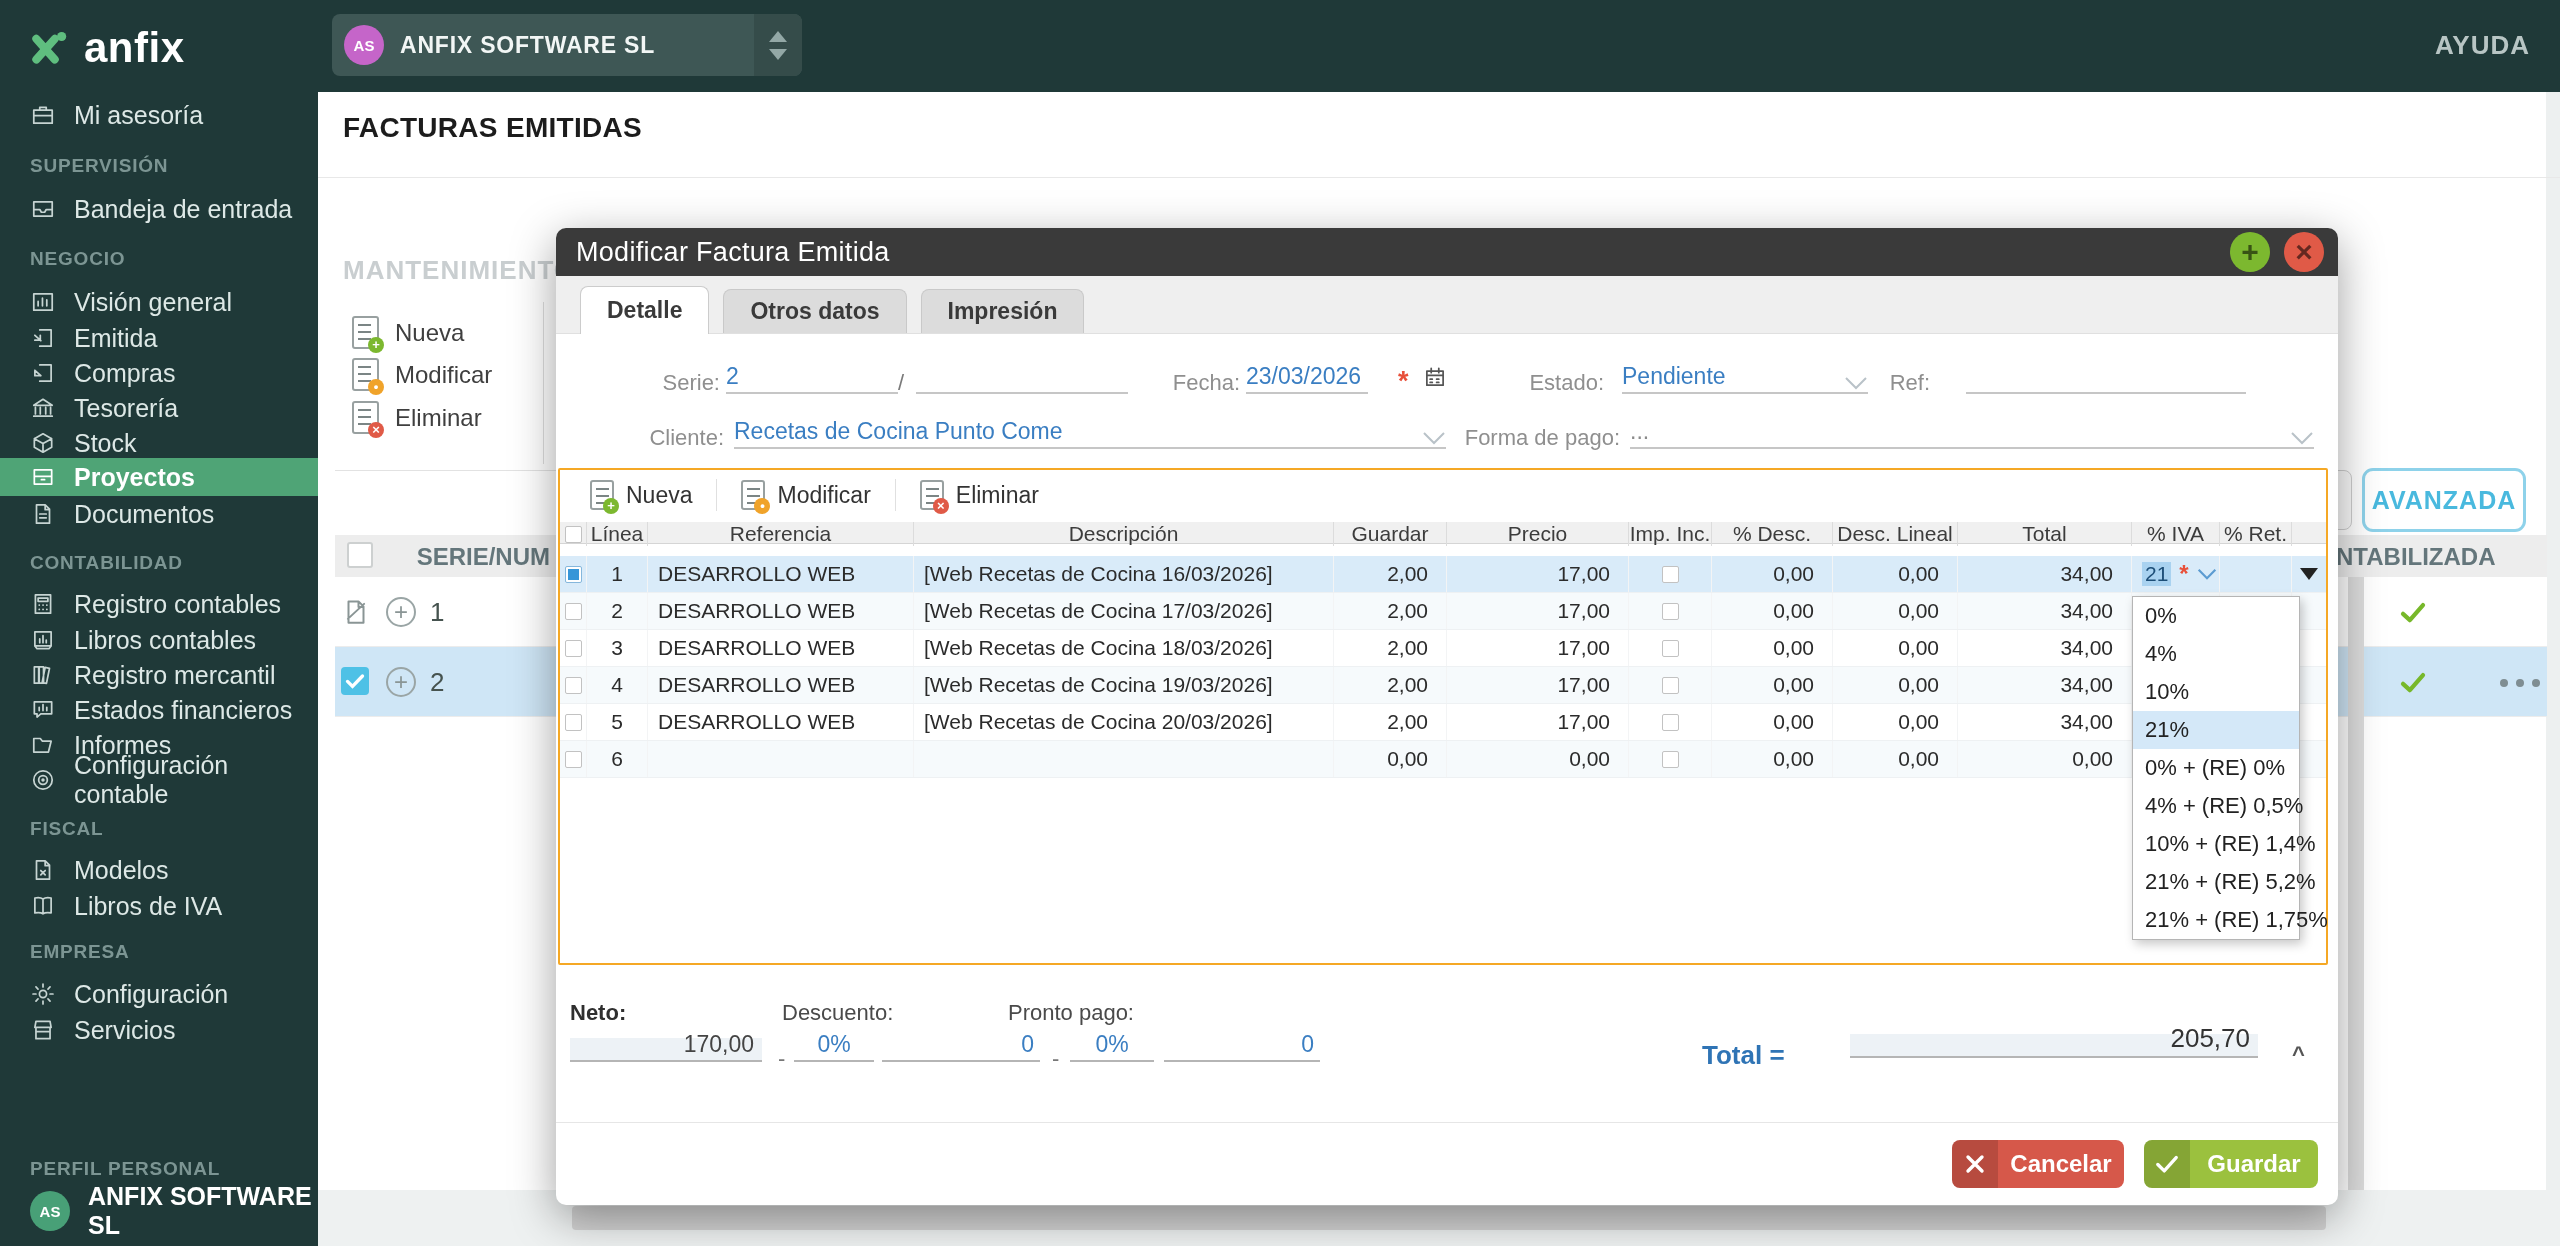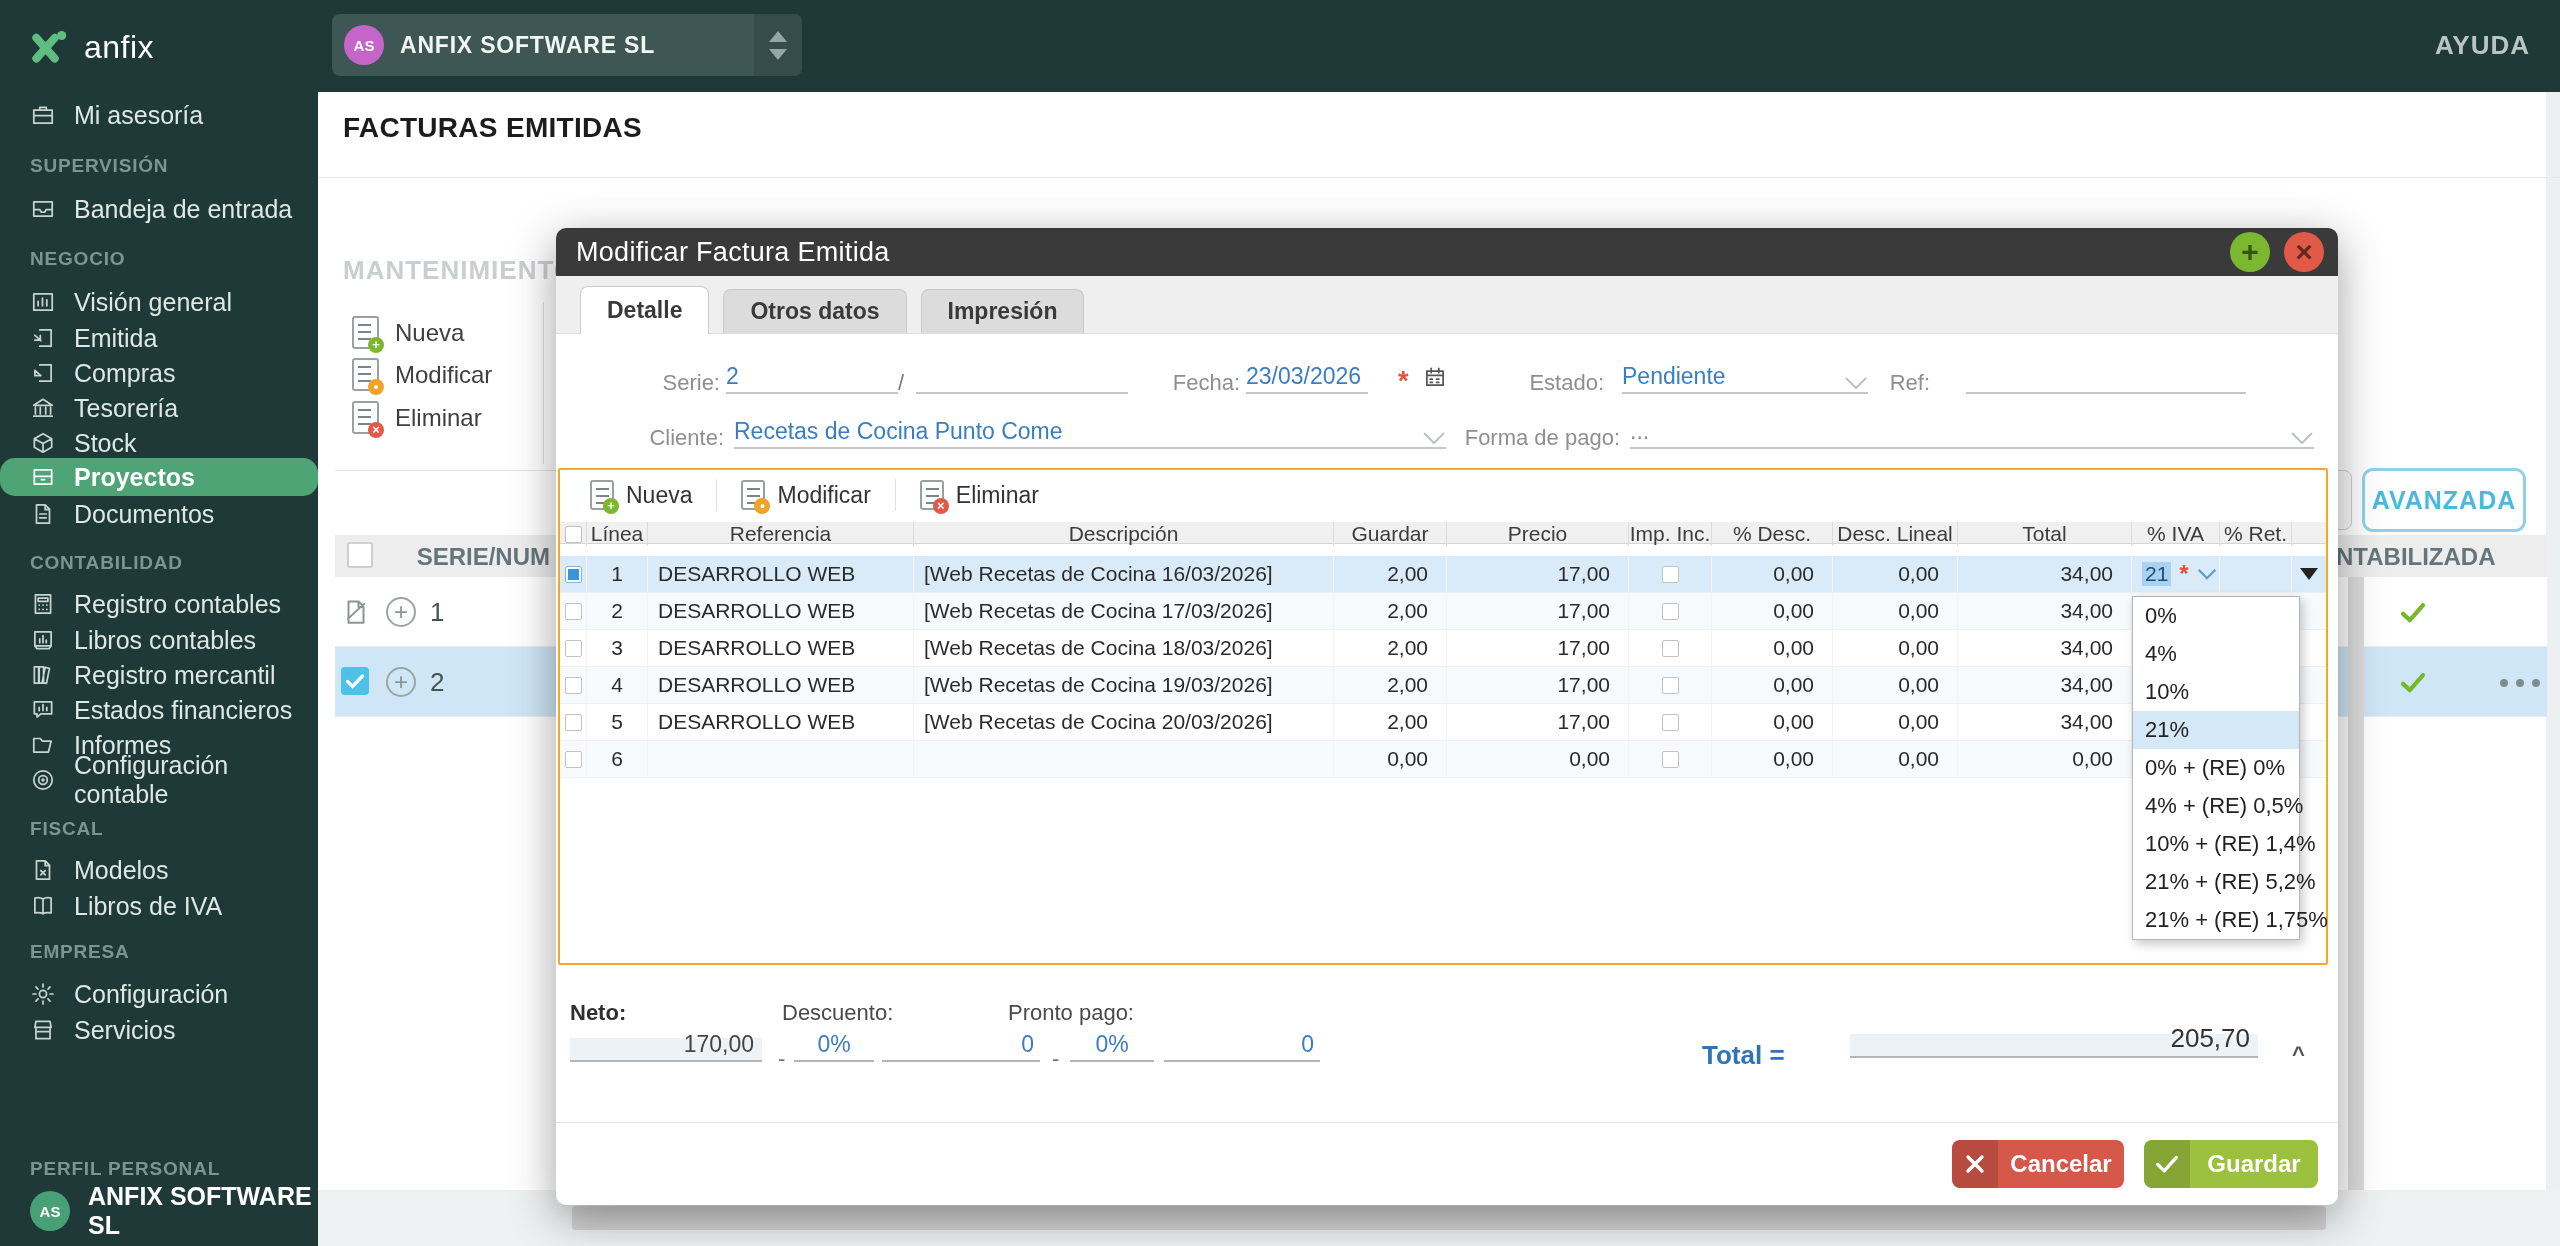--- a/index.html
+++ b/index.html
@@ -2,23 +2,23 @@
 <html><head>
 <meta charset="utf-8">
 <style>
   * { box-sizing: border-box; margin: 0; padding: 0; }
   html,body { width:2560px; height:1246px; overflow:hidden; }
   body { font-family:"Liberation Sans","DejaVu Sans",sans-serif; background:#eef1f1; position:relative; }
 
   
   .sidebar { position:absolute; left:0; top:0; width:318px; height:1246px; background:#1f3938; z-index:4; }
   .logo { position:absolute; left:26px; top:24px; display:flex; align-items:center; gap:12px; color:#fff; }
-  .logo-text { font-size:32px; font-weight:400; letter-spacing:.5px; }
+  .logo-text { font-size:42px; font-weight:700; letter-spacing:.5px; }
   .side-item { position:absolute; left:0; width:318px; padding-left:30px; height:38px; display:flex; align-items:center; gap:18px; color:#dde8e6; font-size:25px; cursor:pointer; }
-  .side-item.active { background:#4fa476; color:#fff; font-weight:700;border-radius:15px; }
+  .side-item.active { background:#4fa476; color:#fff; font-weight:700; }
   .side-sec { position:absolute; left:30px; font-size:19px; font-weight:700; letter-spacing:.8px; color:#7c9593; }
   .nico { width:26px; height:26px; fill:none; stroke:#c6d4d2; stroke-width:1.6; stroke-linecap:round; stroke-linejoin:round; flex:none; }
   .side-item.active .nico { stroke:#fff; }
   .avatar { border-radius:50%; color:#fff; font-weight:700; display:flex; align-items:center; justify-content:center; flex:none; }
 
   
   .topbar { position:absolute; left:318px; top:0; width:2242px; height:92px; background:#1f3938; z-index:4; }
   .company { position:absolute; left:14px; top:14px; width:470px; height:62px; background:#3e5755; border-radius:8px; display:flex; align-items:center; overflow:hidden; cursor:pointer; }
   .company-name { color:#f2f6f5; font-size:23px; font-weight:700; letter-spacing:.8px; margin-left:16px; flex:1; }
   .spinner { width:48px; height:62px; background:#354c4a; display:flex; flex-direction:column; align-items:center; justify-content:center; gap:7px; }

